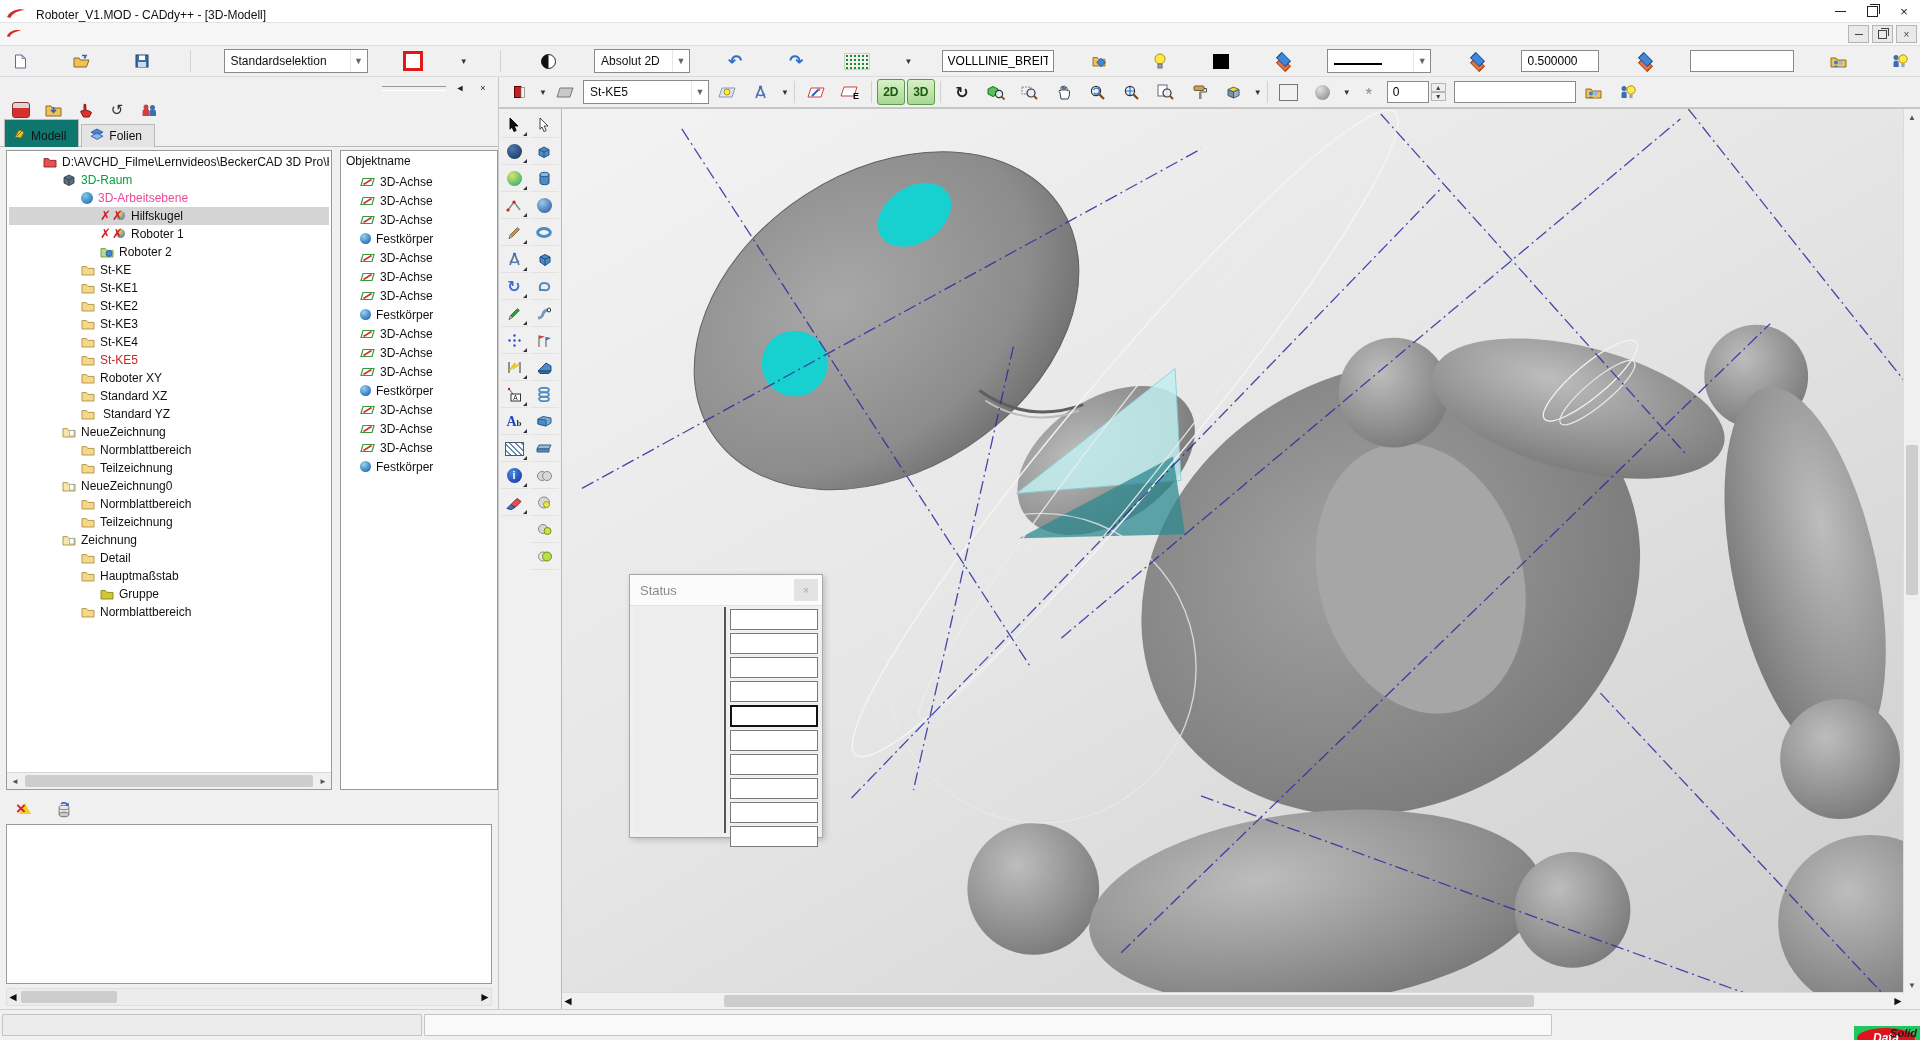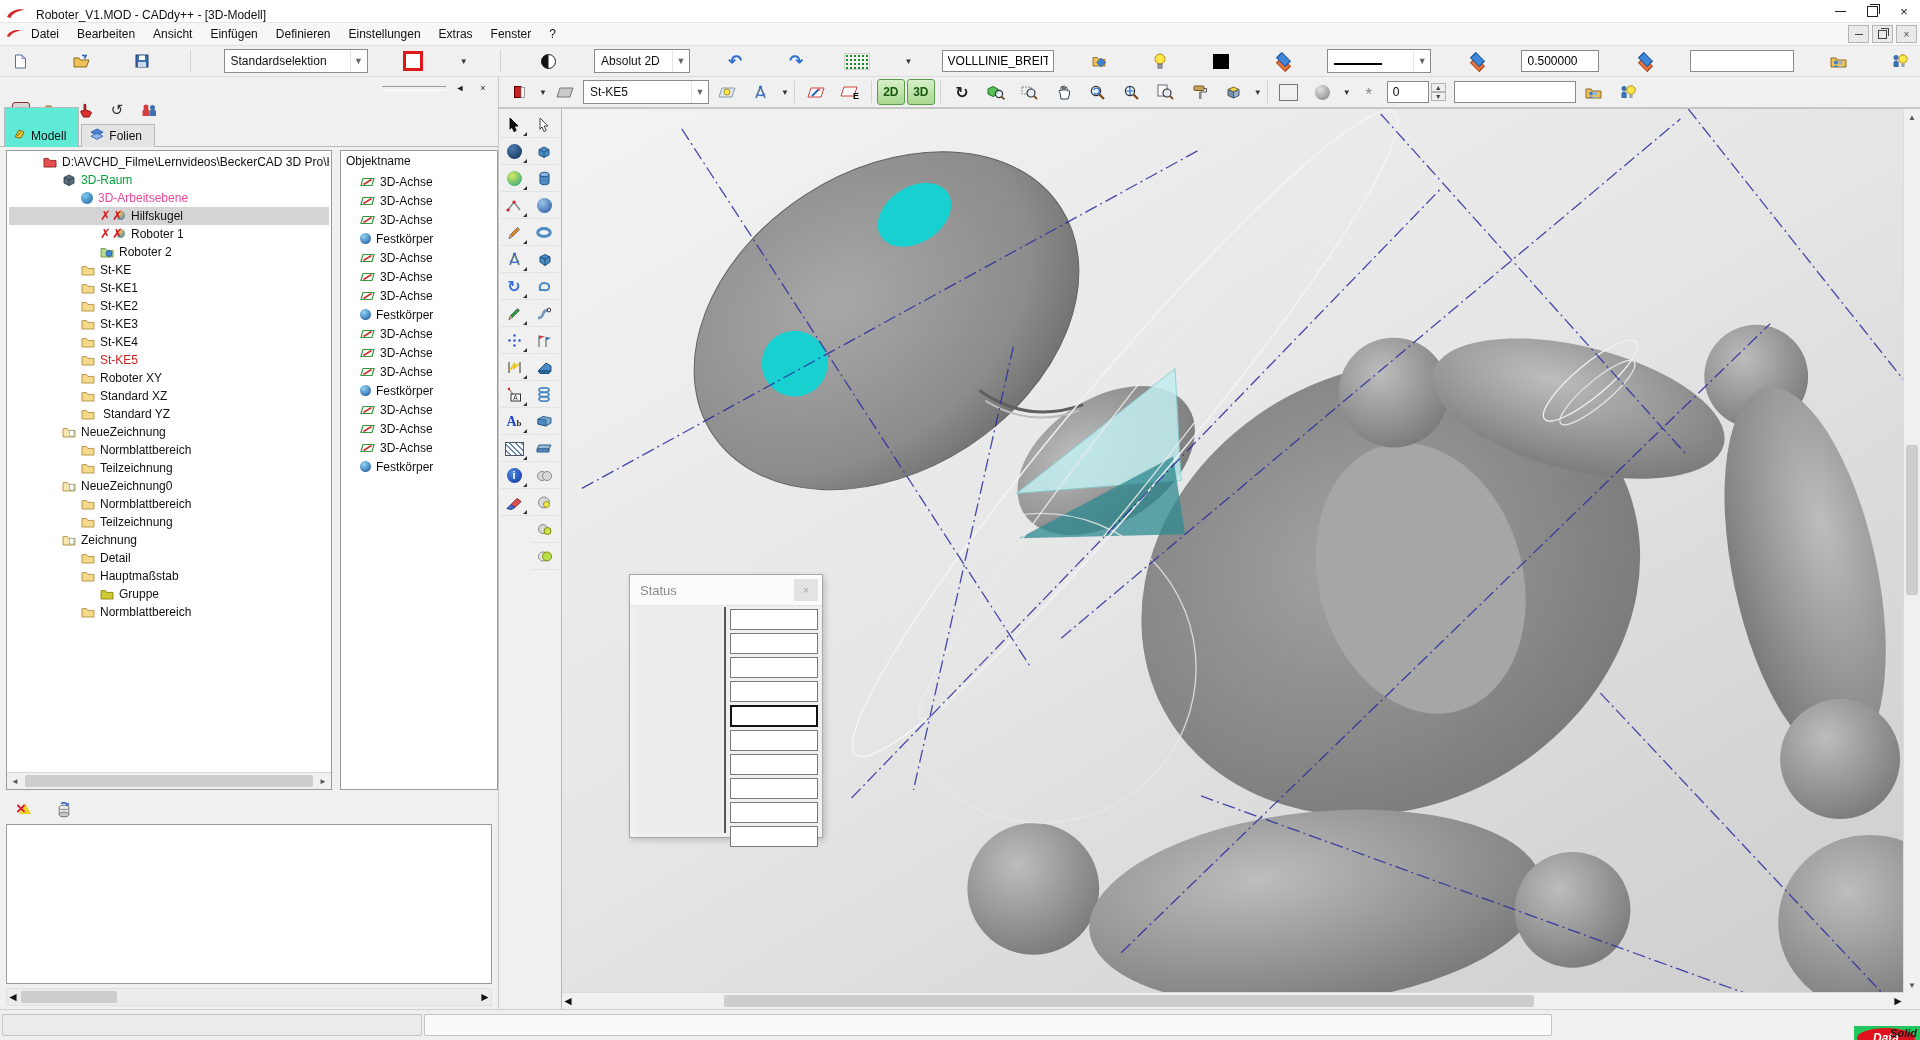--- a/index.html
+++ b/index.html
@@ -48,21 +48,21 @@
   
   #mainrow{flex:1;display:flex;min-height:0}
   #dock{width:498px;background:#f0f0f0;display:flex;flex-direction:column;border-right:1px solid #c8c8c8}
   #dock-head{height:22px;display:flex;align-items:center;justify-content:flex-end;padding-right:6px;gap:5px}
   #dock-head .hline{width:64px;height:3px;border-top:1px solid #999;border-bottom:1px solid #fff}
   .mini-btn{width:16px;height:15px;display:flex;align-items:center;justify-content:center;font-size:9px;color:#222;background:#f0f0f0;border:1px solid #f0f0f0}
   #dock-tools{height:22px;display:flex;align-items:center;gap:6px;padding-left:8px}
   #dock-tools .tbtn{height:20px;min-width:20px}
   #tabs{height:25px;display:flex;align-items:flex-end;padding-left:4px;border-bottom:1px solid #b9b9b9}
   .tab{display:flex;align-items:center;gap:5px;padding:3px 12px 4px 8px;border:1px solid #b9b9b9;border-bottom:none;background:#e4e4e4;margin-right:2px;position:relative;top:1px}
-  .tab.active{background:#5eead4;padding-top:20px}
+  .tab.active{background:#0f766e;padding-top:8px}
   #panels{height:640px;display:flex;padding-top:3px}
   #tree-box{margin-left:6px;width:326px;background:#fff;border:1px solid #9a9a9a;position:relative;overflow:hidden}
   #tree-rows{position:absolute;inset:2px 2px 18px 2px;overflow:hidden}
   .trow{height:18px;display:flex;align-items:center;gap:5px;white-space:nowrap;overflow:hidden}
   .trow.selected{background:#d4d4d4}
   .trow .lbl{font-size:12px}
   .trow .lbl.green{color:#00a33c}
   .trow .lbl.darkred{color:#ec4899}
   .trow .lbl.red{color:#cc2222}
   .xxwrap{position:relative;display:inline-block;width:26px;height:14px}
@@ -136,31 +136,20 @@
         <span class="x">×</span>
       </span>
   </div>
 
   <div id="menubar">
     <span class="swoosh">
       <svg width="16" height="9" viewBox="0 0 20 11">
           <path d="M1 9 C4 2 14 0 19 2 C13 2.5 6 5 4.5 10 Z" fill="#d42a2a"></path>
         </svg>
     </span>
-    <div id="menu-items" style="display:flex">
-        <span class="menu-item">Datei</span>
-        <span class="menu-item">Bearbeiten</span>
-        <span class="menu-item">Ansicht</span>
-        <span class="menu-item">Einfügen</span>
-        <span class="menu-item">Definieren</span>
-        <span class="menu-item">Einstellungen</span>
-        <span class="menu-item">Extras</span>
-        <span class="menu-item">Fenster</span>
-        <span class="menu-item">?</span>
-      </div>
     <span class="spacer"></span>
     <span class="cbtn">
         <span class="bar"></span>
       </span>
     <span class="cbtn">
         <span class="box"></span>
       </span>
     <span class="cbtn">×</span>
   </div>
 

